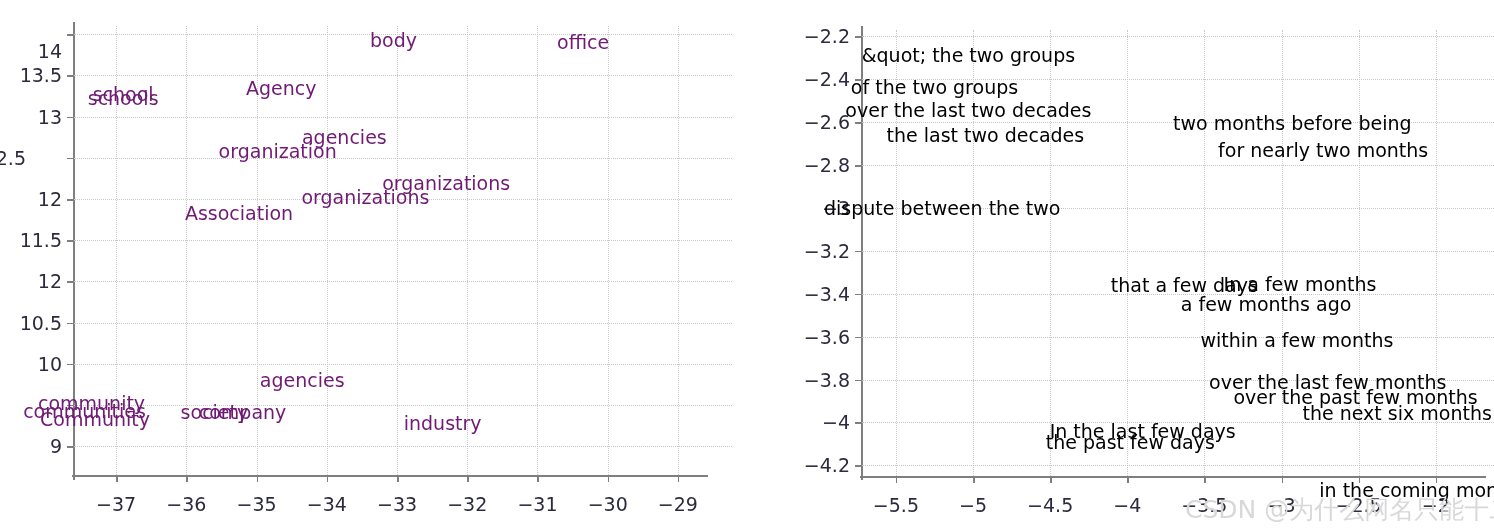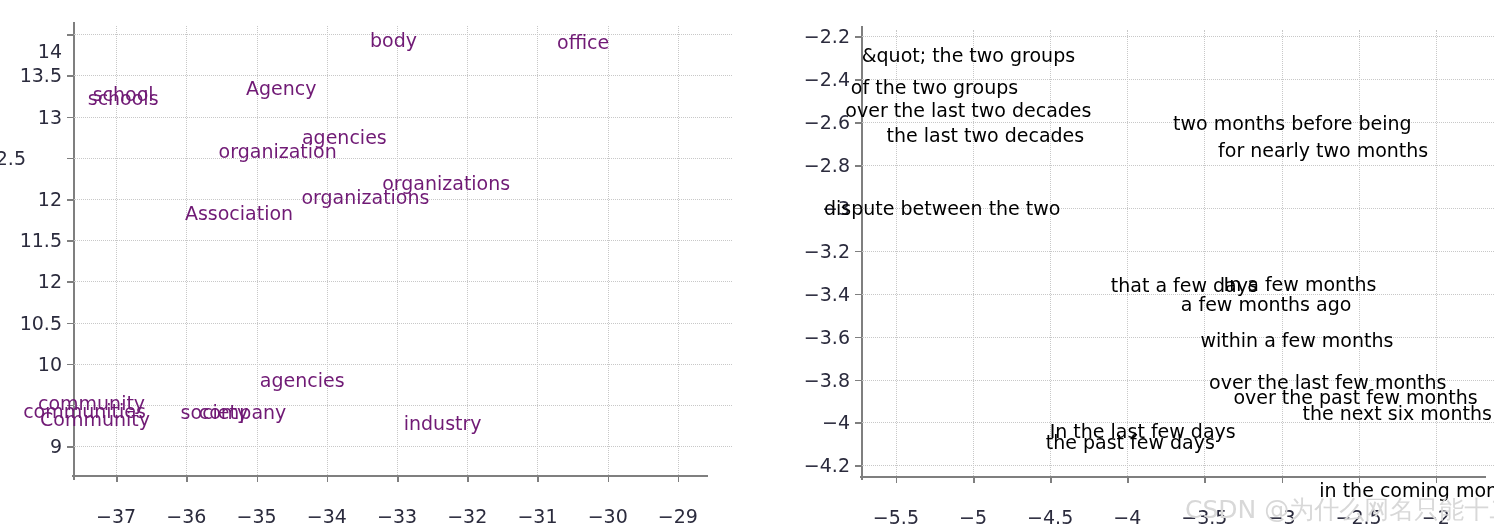--- a/index.html
+++ b/index.html
@@ -43,21 +43,21 @@
   .tick-x { width: 1.5px; height: 6px; }
 
   .tick-label {
     position: absolute;
     color: #2b2b3d;
     font-size: 19px;
     line-height: 19px;
     white-space: nowrap;
   }
   .tick-label-y { text-align: right; transform: translateY(-50%); }
-  .tick-label-x { text-align: center; transform: translateX(-50%); margin-top: 12px; }
+  .tick-label-x { text-align: center; transform: translateX(-50%); }
 
   
   .grid {
     position: absolute;
   }
   .grid-h {
     height: 0;
     border-top: 1px dotted #c8c8c8;
   }
   .grid-v {

